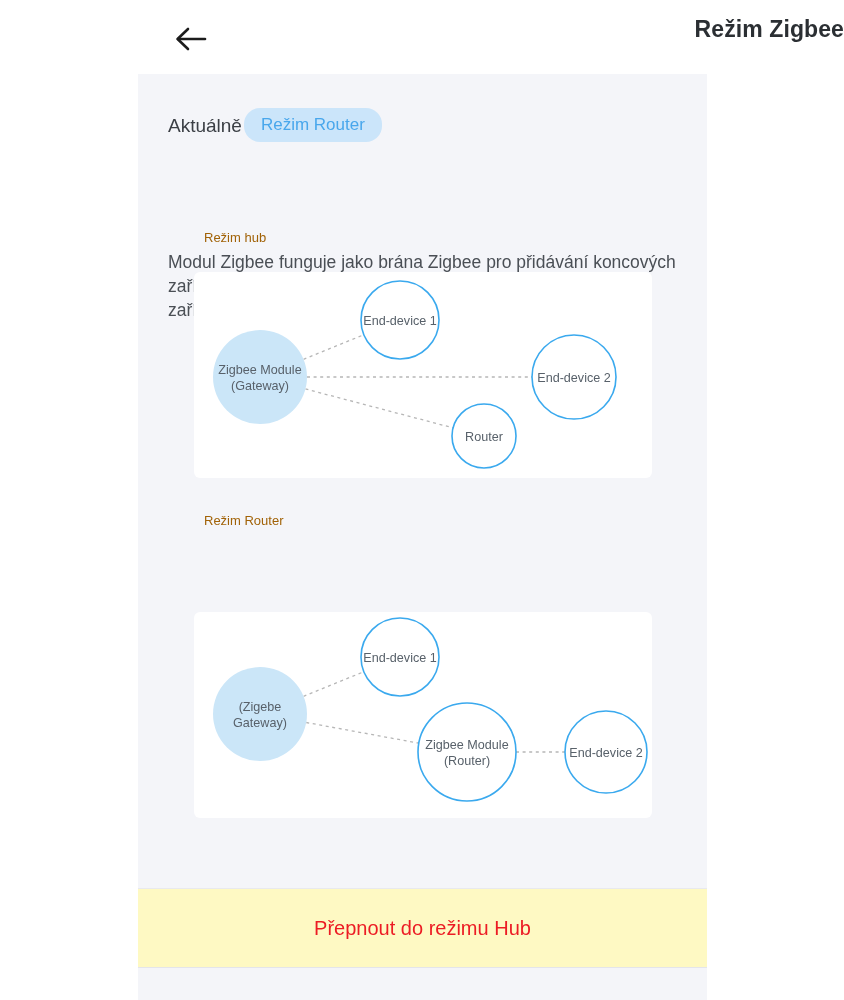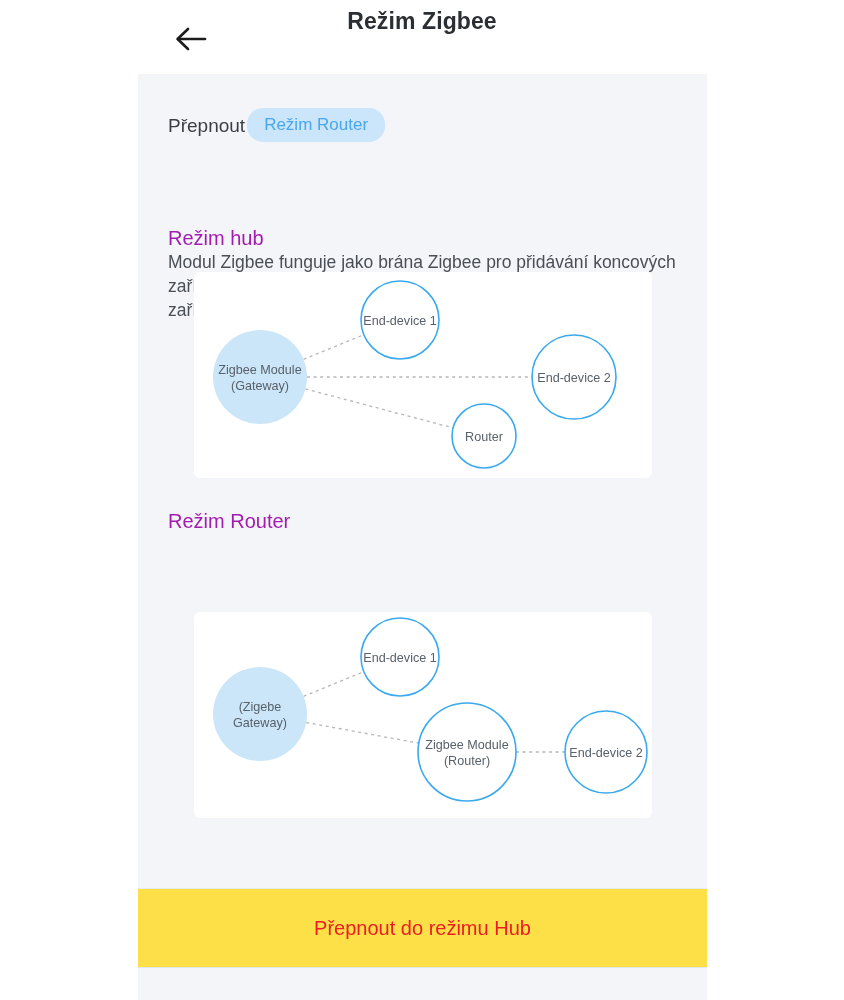--- a/index.html
+++ b/index.html
@@ -40,23 +40,23 @@
     align-items: center;
     justify-content: center;
     cursor: pointer;
   }
 
   .back-button svg { display: block; }
 
   .page-title {
     position: absolute;
     left: 0;
-    top: 8px;
-    width: 844px;
-    text-align: center;
+    top: 16px;
+    width: 844px;
+    text-align: right;
     font-size: 23px;
     font-weight: bold;
     color: #2b2f33;
     letter-spacing: 0.1px;
   }
 
   
   .panel {
     position: absolute;
     left: 138px;
@@ -94,23 +94,24 @@
   }
 
   
   .section {
     position: absolute;
     left: 30px;
     width: 515px;
   }
 
   .section-title {
-    font-size: 20px;
-    color: #a21caf;
+    font-size: 13px;
+    color: #a16207;
     line-height: 24px;
+    margin-left: 36px;
   }
 
   .section-body {
     font-size: 17.5px;
     color: #4a4f55;
     line-height: 24px;
   }
 
   
   .diagram-card {
@@ -129,21 +130,21 @@
   .link        { stroke: #b6b6b6; stroke-width: 1.3; stroke-dasharray: 3 3.6; fill: none; }
   .node-text   { fill: #58616a; font-family: "Liberation Sans","DejaVu Sans",sans-serif; font-size: 12.6px; text-anchor: middle; }
 
   
   .action-row {
     position: absolute;
     left: 138px;
     top: 888px;
     width: 569px;
     height: 80px;
-    background: #fde047;
+    background: #fef9c3;
     border-top: 1px solid #e8e9ee;
     border-bottom: 1px solid #e4e5ea;
     display: flex;
     align-items: center;
     justify-content: center;
     cursor: pointer;
   }
 
   .action-label {
     font-size: 20px;
@@ -172,21 +173,21 @@
           <path d="M14 3 L3.6 13 L14 23" stroke="#1c1c1c" stroke-width="2.6" stroke-linecap="round" stroke-linejoin="round" fill="none"></path>
         </svg>
       </span>
     </div>
     <div class="page-title">Režim Zigbee</div>
   </div>
 
   <div class="panel">
 
     <div class="current-row">
-      <span class="current-label">Přepnout</span>
+      <span class="current-label">Aktuálně</span>
       <span class="mode-badge">Režim Router</span>
     </div>
 
     <div class="section" style="top:152px;">
       <div class="section-title">Režim hub</div>
       <div class="section-body">Modul Zigbee funguje jako brána Zigbee pro přidávání koncových zařízení a směrovačů. Poskytuje místní ovládání koncových zařízení v síti LAN a může provádět některé místní scény.</div>
     </div>
 
     <div class="diagram-card" style="top:198px;">
       <svg id="diagram-0" width="458" height="206" viewBox="0 0 458 206">

